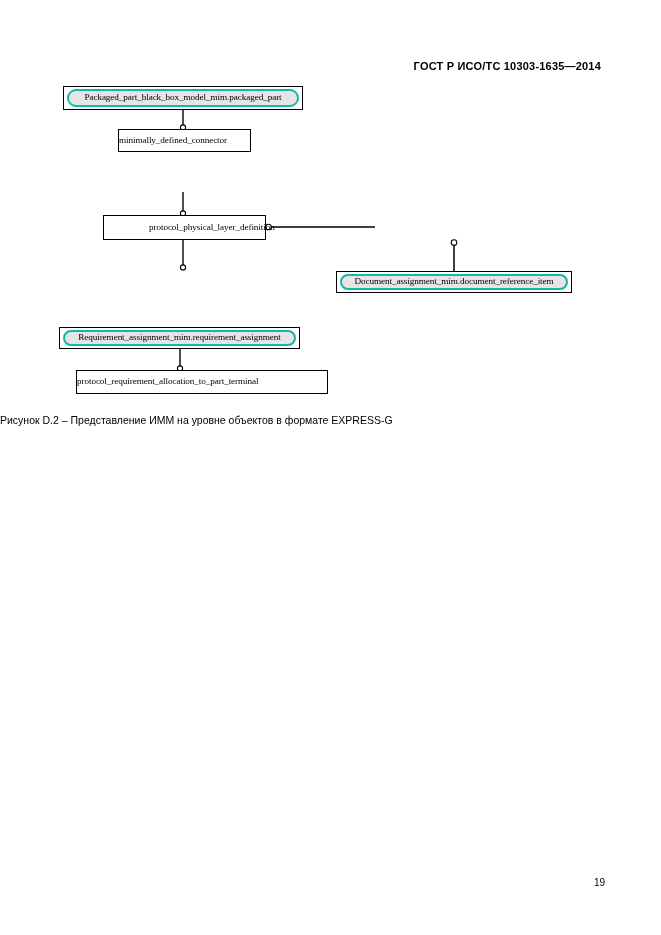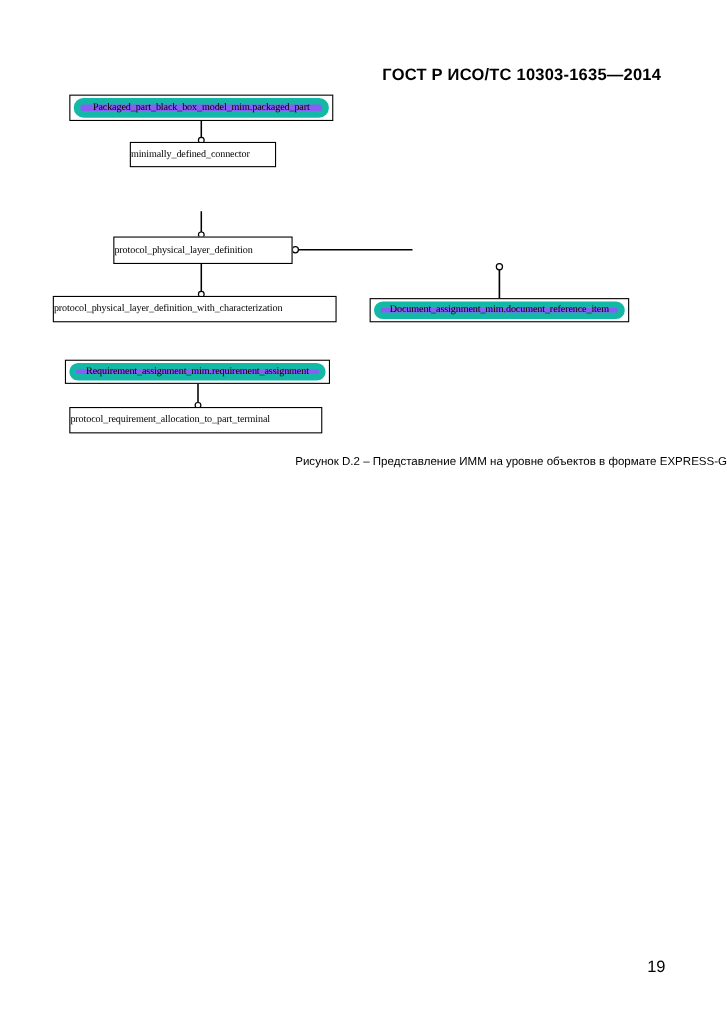--- a/index.html
+++ b/index.html
@@ -22,21 +22,21 @@
     width: 661px;
     height: 935px;
   }
 
   
   .doc-header {
     position: absolute;
     top: 60px;
     right: 60px;
     font-family: "Liberation Sans", sans-serif;
-    font-size: 15px;
+    font-size: 11px;
     font-weight: bold;
     letter-spacing: 0.2px;
     white-space: nowrap;
   }
 
   
   .diagram {
     position: absolute;
     left: 0;
     top: 0;
@@ -66,26 +66,26 @@
     color: #000;
   }
   
   .node.schema {
     padding: 2px 3px;
   }
   .node.schema .inner {
     box-sizing: border-box;
     width: 100%;
     height: 100%;
-    border: 6px solid #14b8a6;
+    border: 2px solid #14b8a6;
     border-radius: 9px;
     display: flex;
     align-items: center;
     justify-content: center;
-    background: #8b5cf6;
+    background: #e5e5e5;
   }
   
   .node.entity .inner {
     box-sizing: border-box;
     width: 100%;
     height: 100%;
     display: flex;
     align-items: center;
     justify-content: flex-start;
   }
@@ -105,33 +105,33 @@
     justify-content: center;
     background: transparent;
   }
 
   
   .figure-caption {
     position: absolute;
     top: 414px;
     left: 0;
     width: 661px;
-    text-align: right;
+    text-align: left;
     font-family: "Liberation Sans", sans-serif;
     font-size: 10.5px;
     color: #000;
   }
 
   
   .page-number {
     position: absolute;
     right: 56px;
     bottom: 47px;
     font-family: "Liberation Sans", sans-serif;
-    font-size: 15px;
+    font-size: 10px;
     color: #000;
   }
 </style>
 </head>
 <body>
 
 <div class="page">
 
   <div class="doc-header">ГОСТ Р ИСО/ТС 10303-1635—2014</div>
 
@@ -164,46 +164,41 @@
       </div>
     </div>
 
     <div class="node entity" style="left:118px; top:129px; width:133px; height:23px;">
       <div class="inner">
         <span class="label">minimally_defined_connector</span>
       </div>
     </div>
 
 
-    <div class="node entity" style="left:103px; top:215px; width:163px; height:25px;">
+    <div class="node entity" style="left:103px; top:215px; width:163px; height:25px;padding-left:45px;">
       <div class="inner">
         <span class="label">protocol_physical_layer_definition</span>
       </div>
     </div>
 
 
-    <div class="node entity" style="left:48px; top:269px; width:258px; height:24px;">
-      <div class="inner">
-        <span class="label">protocol_physical_layer_definition_with_characterization</span>
-      </div>
-    </div>
 
     <div class="node schema" style="left:336px; top:271px; width:236px; height:22px;align-items:flex-end;">
       <div class="inner">
         <span class="label">Document_assignment_mim.document_reference_item</span>
       </div>
     </div>
 
     <div class="node schema" style="left:59px; top:327px; width:241px; height:22px;">
       <div class="inner">
         <span class="label">Requirement_assignment_mim.requirement_assignment</span>
       </div>
     </div>
 
-    <div class="node entity" style="left:63px; top:370px; width:230px; height:24px;">
+    <div class="node entity" style="left:76px; top:370px; width:252px; height:24px;">
       <div class="inner">
         <span class="label">protocol_requirement_allocation_to_part_terminal</span>
       </div>
     </div>
 
   </div>
 
   <div class="figure-caption">Рисунок D.2 –  Представление ИММ на уровне объектов в формате EXPRESS-G</div>
 
   <div class="page-number">19</div>

